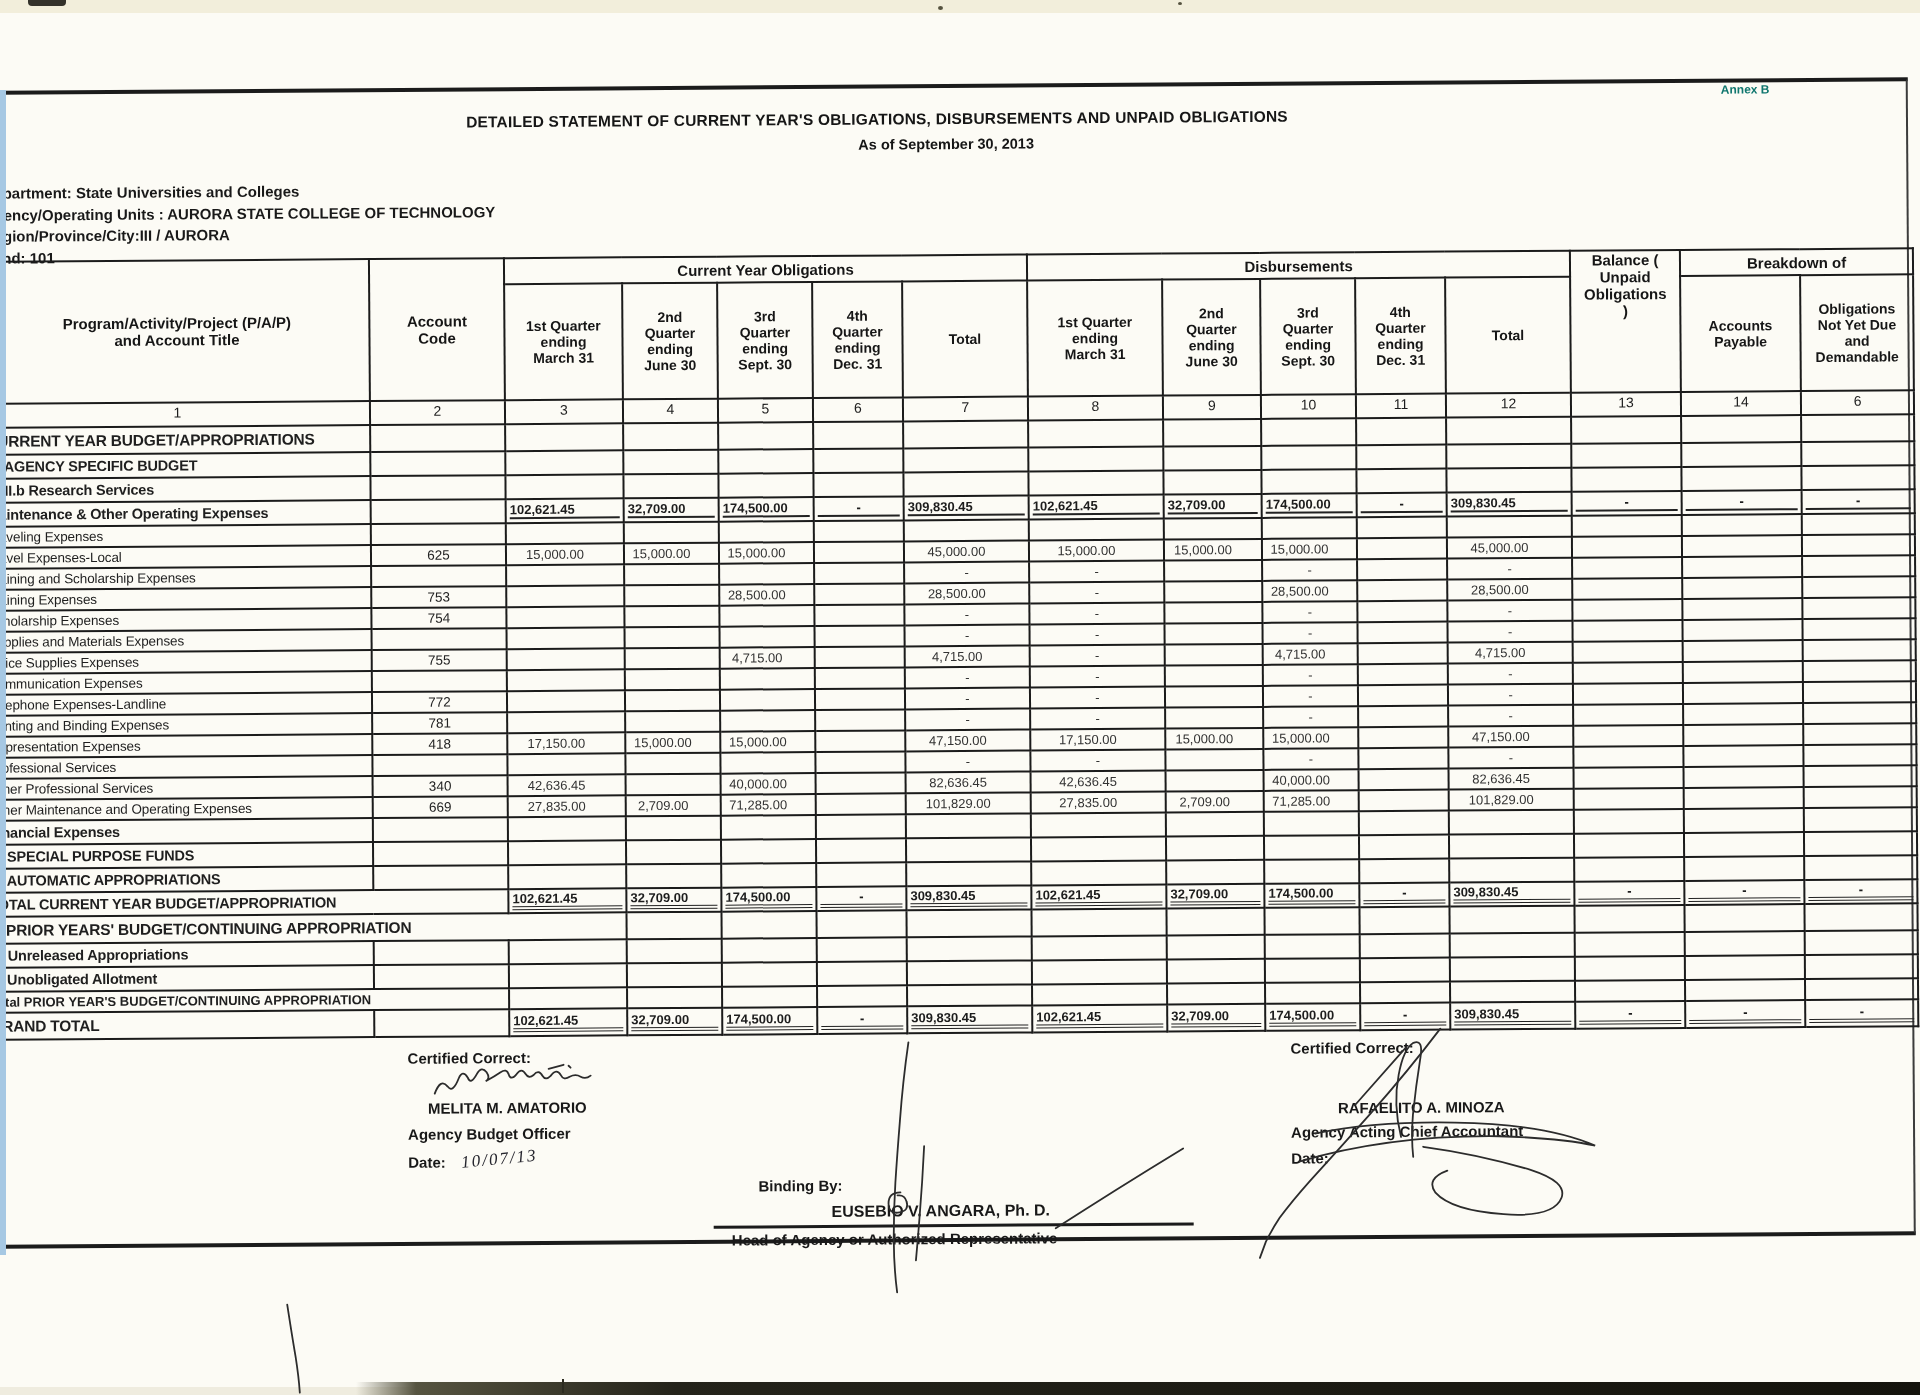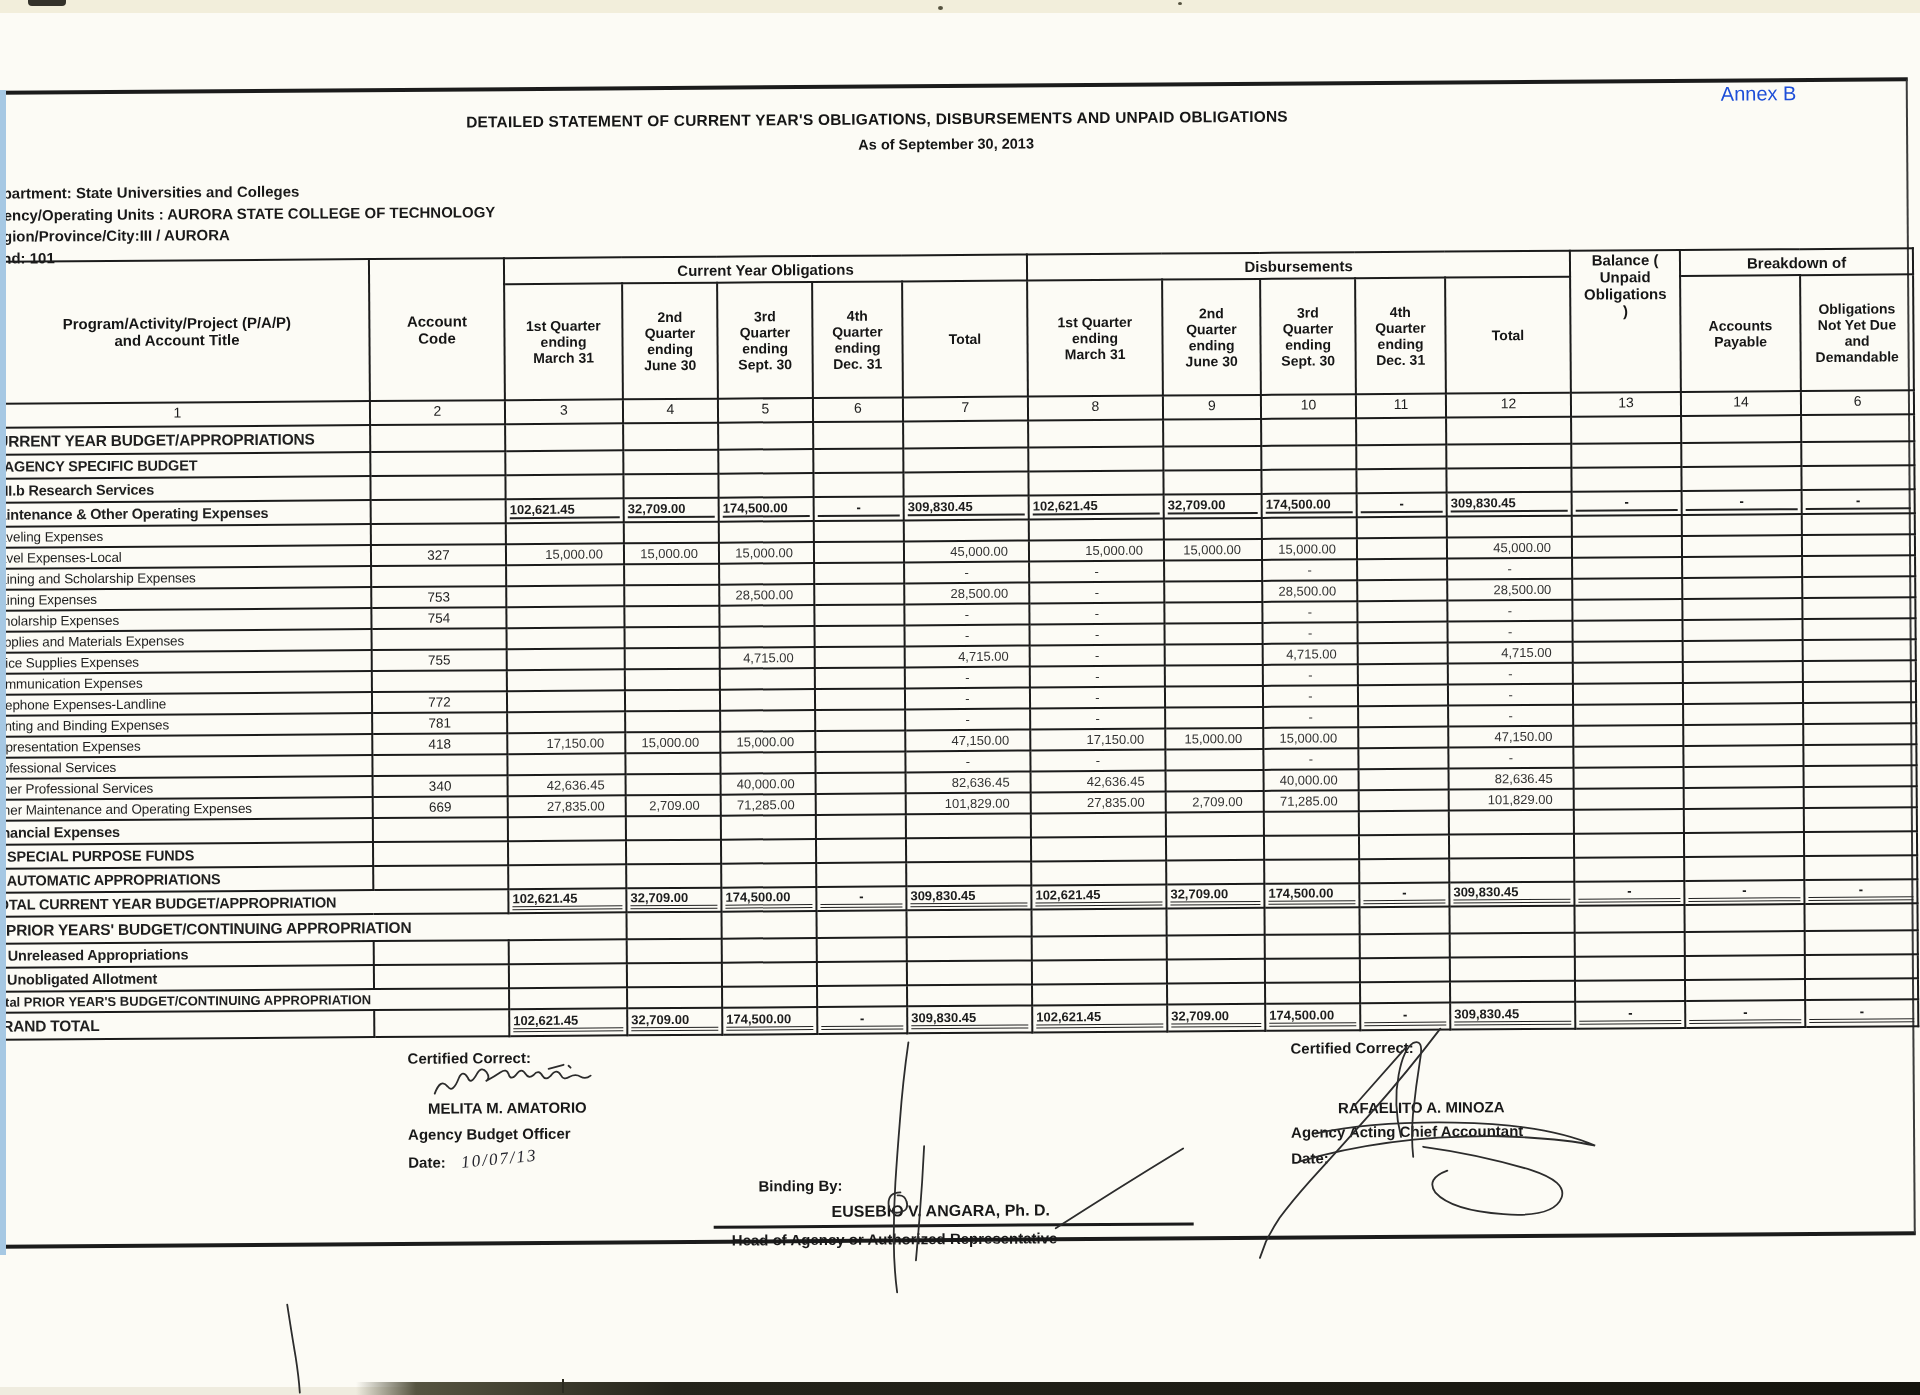--- a/index.html
+++ b/index.html
@@ -12,21 +12,21 @@
   .scan-band{position:absolute;left:356px;bottom:0;width:1564px;height:13px;z-index:40;
     background:linear-gradient(90deg,rgba(110,108,82,0) 0px,#565440 60px,#24231a 320px,#14130c 100%);}
   .tick-mark{position:absolute;left:562px;bottom:2px;width:2px;height:14px;background:#2c2b20;z-index:41;}
 
   .sheet{position:absolute;left:0;top:0;width:1920px;height:1395px;transform:rotate(-0.4deg);}
 
   .frame{position:absolute;left:-14px;top:84px;width:1926px;height:1158px;
     border-top:4px solid #1b1b1b;border-left:4px solid #1b1b1b;
     border-right:2px solid #3c3c3c;border-bottom:4px solid #1b1b1b;box-sizing:border-box;}
 
-  .annex{position:absolute;left:1725px;top:88px;font-size:20px;font-weight:normal;color:#1d4ed8;}
+  .annex{position:absolute;left:1725px;top:88px;font-size:12px;font-weight:bold;color:#0f766e;}
   .title{position:absolute;left:-14px;top:110px;width:1790px;text-align:center;
     font-size:15.5px;font-weight:bold;color:#161616;letter-spacing:.2px;}
   .asof{position:absolute;left:0;top:136px;width:1900px;text-align:center;
     font-size:14.5px;font-weight:bold;color:#161616;}
   .meta{position:absolute;left:-13px;top:176px;font-size:15px;font-weight:bold;color:#191919;line-height:21.5px;white-space:nowrap;}
 
   table.main{position:absolute;left:-14px;top:254px;width:1926px;border-collapse:collapse;table-layout:fixed;}
   table.main th,table.main td{border:2px solid #1b1b1b;padding:0;box-sizing:border-box;overflow:visible;}
   thead th{font-weight:bold;color:#161616;text-align:center;vertical-align:middle;}
   tr.hA th{height:26px;font-size:15px;}
@@ -38,21 +38,21 @@
   td.c-label{white-space:nowrap;color:#1f1f1f;}
   tr.r-detail td.c-label{font-size:13.5px;height:21px;letter-spacing:-.1px;}
   tr.r-section td.c-label{font-size:14.5px;font-weight:bold;height:24px;letter-spacing:-.2px;}
   tr.r-section-lg td.c-label{font-size:15.5px;font-weight:bold;height:27px;letter-spacing:-.2px;}
   tr.r-section-sm td.c-label{font-size:13px;font-weight:bold;height:21px;}
   td.ind0{padding-left:6px;}
   td.ind1{padding-left:32px;}
   td.ind2{padding-left:58px;}
   td.c-code{text-align:center;font-size:13.5px;color:#222;}
   td.c-val{font-size:13px;color:#333;}
-  td.c-val.num{text-align:right;padding-right:20px;margin-top:43px;}
+  td.c-val.num{text-align:center;padding-right:20px;margin-top:43px;}
   td.c-val.dash{text-align:center;}
   tr.r-section td.c-val,tr.r-section-lg td.c-val{font-weight:bold;color:#1d1d1d;}
   span.u,span.du{display:block;margin:1px 3px 2px 3px;text-align:left;padding-right:4px;}
   span.u{border-bottom:2px solid #222;}
   span.du{border-bottom:4px double #222;}
   span.dashc{text-align:center;padding-right:0;}
 
   .sig{position:absolute;color:#181818;font-weight:bold;white-space:nowrap;}
   .sig-cc-left{left:405px;top:1046px;font-size:15px;}
   .sig-name-left{left:425px;top:1096px;font-size:15px;}
@@ -296,21 +296,21 @@
           <td class="c-val"></td>
           <td class="c-val"></td>
           <td class="c-val"></td>
           <td class="c-val"></td>
           <td class="c-val"></td>
           <td class="c-val"></td>
           <td class="c-val"></td>
         </tr>
         <tr class="r-detail">
           <td class="c-label ind2" colspan="1">Travel Expenses-Local</td>
-          <td class="c-code">327</td>
+          <td class="c-code">625</td>
           <td class="c-val num">15,000.00</td>
           <td class="c-val num">15,000.00</td>
           <td class="c-val num">15,000.00</td>
           <td class="c-val"></td>
           <td class="c-val num">45,000.00</td>
           <td class="c-val num">15,000.00</td>
           <td class="c-val num">15,000.00</td>
           <td class="c-val num">15,000.00</td>
           <td class="c-val"></td>
           <td class="c-val num">45,000.00</td>

